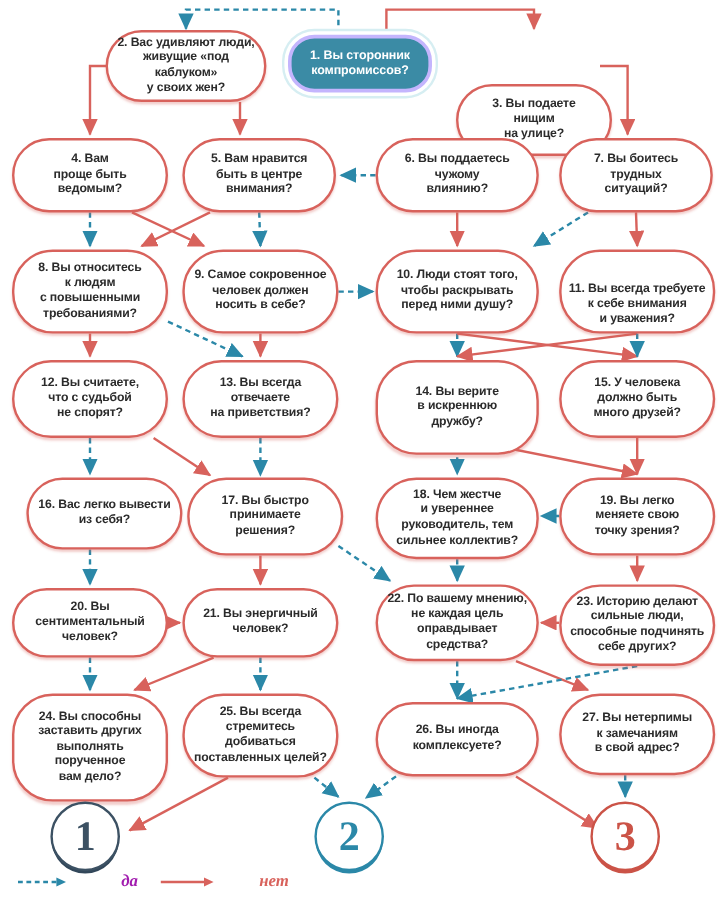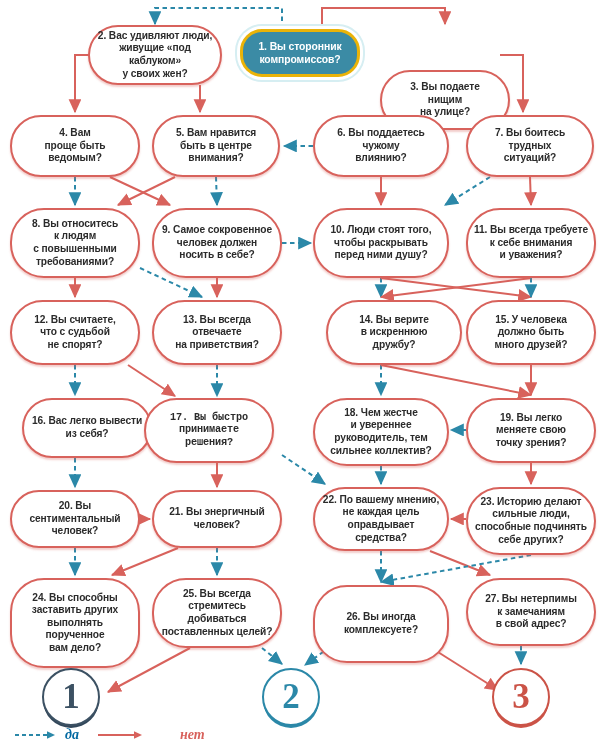--- a/index.html
+++ b/index.html
@@ -35,21 +35,21 @@
     line-height:12.6px;
     font-weight:700;
     letter-spacing:-0.1px;
     padding:3px 6px;
     box-shadow:0 2px 2px rgba(216,98,92,.32);
     z-index:3;
   }
   .node .txt{display:block;width:100%;}
   .node.center{
     background:#3b8ba5;
-    border:3px solid #eab308;
+    border:3px solid #c4b5fd;
     color:#ffffff;
     border-radius:22px;
     box-shadow:0 0 0 3px #ffffff, 0 0 0 5px #d6eef2, 0 2px 3px rgba(59,139,165,.35);
     font-size:10.4px;
     line-height:13px;
   }
   .result{
     position:absolute;
     border-radius:50%;
     display:flex;
@@ -73,21 +73,21 @@
     gap:18px;
     z-index:4;
   }
   .legend-item{display:flex;align-items:center;gap:5px;}
   .legend-label{
     font-family:"Liberation Serif", serif;
     font-style:italic;
     font-size:14px;
     font-weight:700;
   }
-  .legend-label.yes{color:#0369a1;}
+  .legend-label.yes{color:#a21caf;margin-left:36px;}
   .legend-label.no{color:#d8625c;margin-left:28px;}
 </style>
 </head>
 <body>
 
 <div id="canvas">
 
   <svg id="edge-layer" viewBox="0 0 600 753">
     <defs>
       <marker id="ah-no" markerWidth="9" markerHeight="9" refX="6.4" refY="3.2" orient="auto">
@@ -174,39 +174,39 @@
       </div>
       <div class="node" style="left: 10px; top: 208px; width: 130px; height: 70px;">
         <span class="txt">8. Вы относитесь<br>к людям<br>с повышенными<br>требованиями?</span>
       </div>
       <div class="node" style="left: 152px; top: 208px; width: 130px; height: 70px;">
         <span class="txt">9. Самое сокровенное<br>человек должен<br>носить в себе?</span>
       </div>
       <div class="node" style="left: 313px; top: 208px; width: 136px; height: 70px; align-items: center;">
         <span class="txt">10. Люди стоят того,<br>чтобы раскрывать<br>перед ними душу?</span>
       </div>
-      <div class="node" style="left: 466px; top: 208px; width: 130px; height: 70px;">
+      <div class="node" style="left: 466px; top: 208px; width: 130px; height: 70px; align-items: flex-end;">
         <span class="txt">11. Вы всегда требуете<br>к себе внимания<br>и уважения?</span>
       </div>
       <div class="node" style="left: 10px; top: 300px; width: 130px; height: 65px;">
         <span class="txt">12. Вы считаете,<br>что с судьбой<br>не спорят?</span>
       </div>
       <div class="node" style="left: 152px; top: 300px; width: 130px; height: 65px;">
         <span class="txt">13. Вы всегда<br>отвечаете<br>на приветствия?</span>
       </div>
-      <div class="node" style="left: 326px; top: 300px; width: 136px; height: 65px;">
+      <div class="node" style="left: 313px; top: 300px; width: 136px; height: 79px;">
         <span class="txt">14. Вы верите<br>в искреннюю<br>дружбу?</span>
       </div>
       <div class="node" style="left: 466px; top: 300px; width: 130px; height: 65px;">
         <span class="txt">15. У человека<br>должно быть<br>много друзей?</span>
       </div>
       <div class="node" style="left: 22px; top: 398px; width: 130px; height: 60px;">
         <span class="txt">16. Вас легко вывести<br>из себя?</span>
       </div>
-      <div class="node" style="left: 144px; top: 398px; width: 130px; height: 65px; font-family: Liberation Mono, monospace;">
+      <div class="node" style="left: 156px; top: 398px; width: 130px; height: 65px;">
         <span class="txt">17. Вы быстро<br>принимаете<br>решения?</span>
       </div>
       <div class="node" style="left: 313px; top: 398px; width: 136px; height: 68px;">
         <span class="txt">18. Чем жестче<br>и увереннее<br>руководитель, тем<br>сильнее коллектив?</span>
       </div>
       <div class="node" style="left: 466px; top: 398px; width: 130px; height: 65px;">
         <span class="txt">19. Вы легко<br>меняете свою<br>точку зрения?</span>
       </div>
       <div class="node" style="left: 10px; top: 490px; width: 130px; height: 58px;">
         <span class="txt">20. Вы сентиментальный<br>человек?</span>
@@ -219,21 +219,21 @@
       </div>
       <div class="node" style="left: 466px; top: 487px; width: 130px; height: 68px; text-align: center;">
         <span class="txt">23. Историю делают<br>сильные люди,<br>способные подчинять<br>себе других?</span>
       </div>
       <div class="node" style="left: 10px; top: 578px; width: 130px; height: 90px;">
         <span class="txt">24. Вы способны<br>заставить других<br>выполнять порученное<br>вам дело?</span>
       </div>
       <div class="node" style="left: 152px; top: 578px; width: 130px; height: 70px;">
         <span class="txt">25. Вы всегда<br>стремитесь добиваться<br>поставленных целей?</span>
       </div>
-      <div class="node" style="left: 313px; top: 585px; width: 136px; height: 78px;">
+      <div class="node" style="left: 313px; top: 585px; width: 136px; height: 62px;">
         <span class="txt">26. Вы иногда<br>комплексуете?</span>
       </div>
       <div class="node" style="left: 466px; top: 578px; width: 130px; height: 68px;">
         <span class="txt">27. Вы нетерпимы<br>к замечаниям<br>в свой адрес?</span>
       </div>
     </div>
   <div id="results-host">
       <div class="result r1" style="left: 42px; top: 668px; width: 58px; height: 58px;">
         <span>1</span>
       </div>

